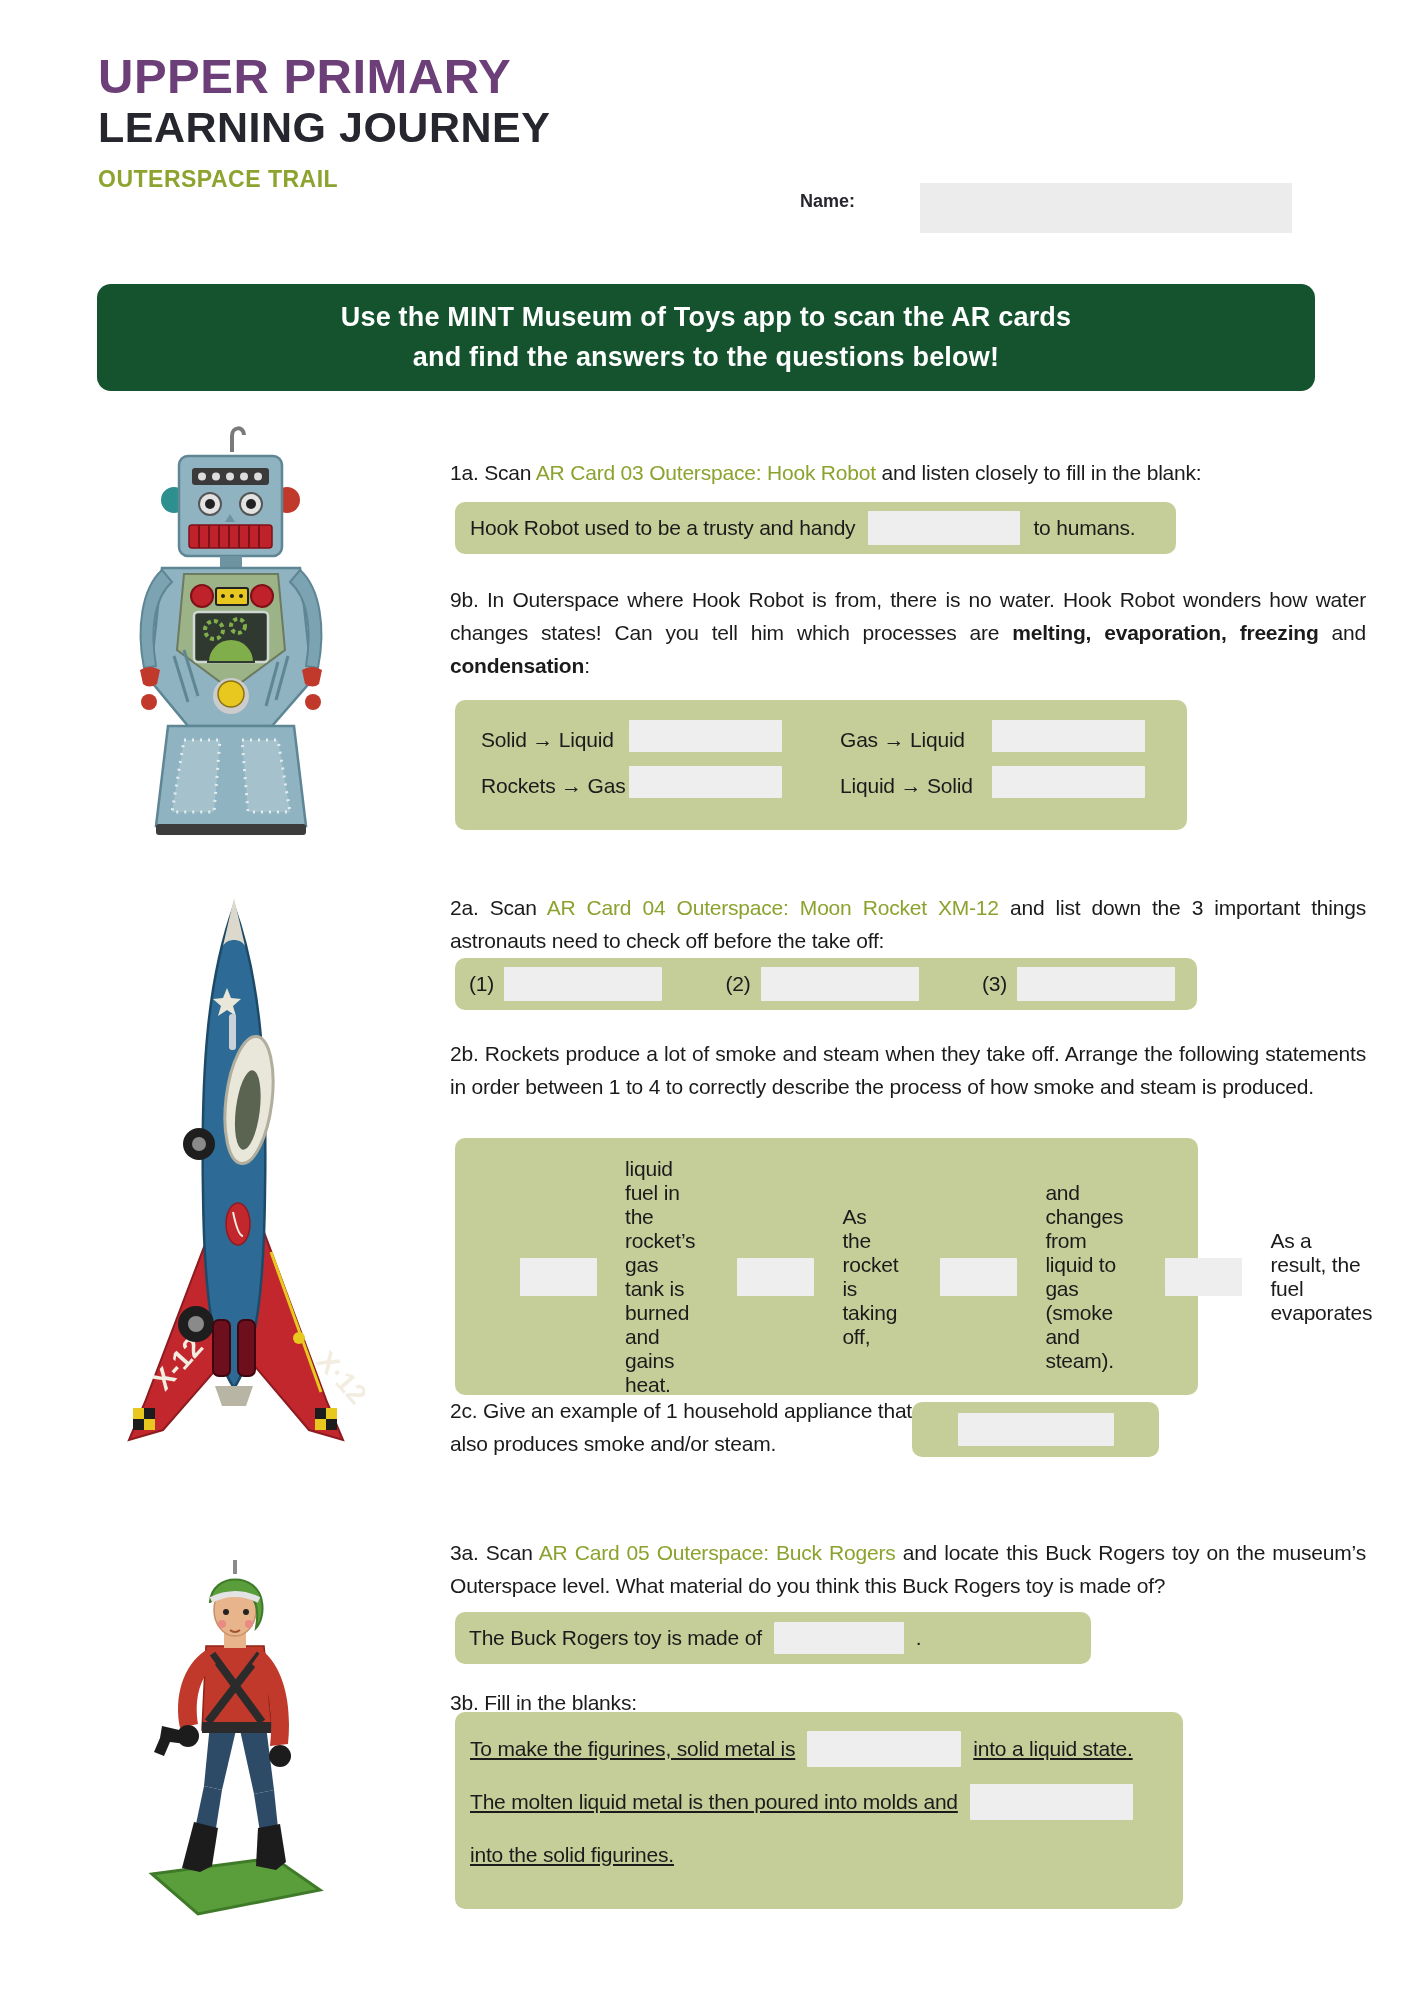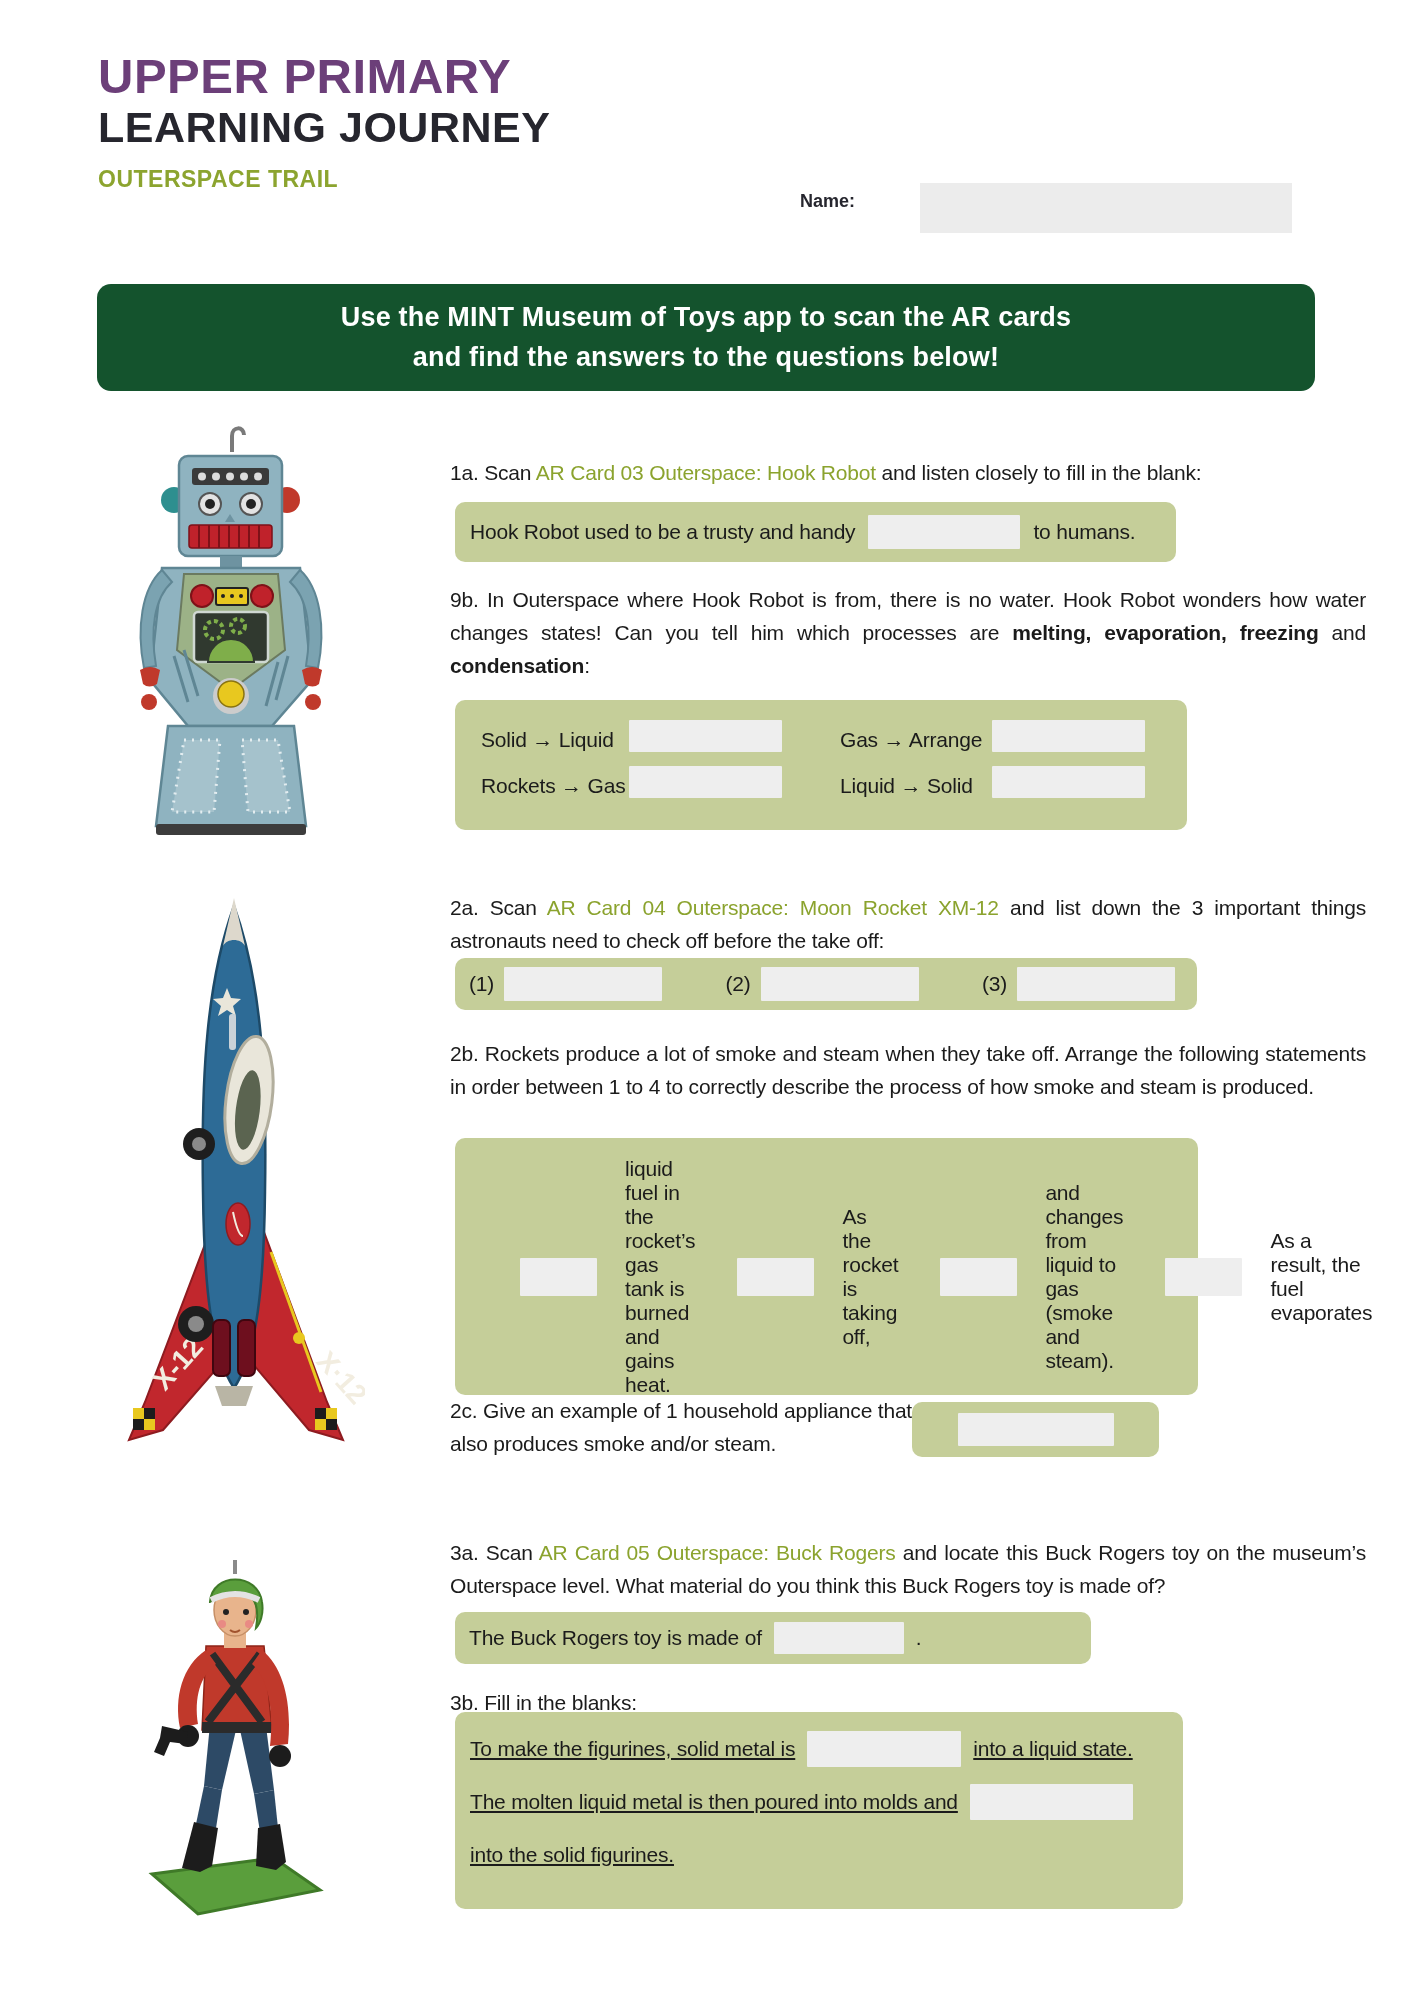--- a/index.html
+++ b/index.html
@@ -125,35 +125,35 @@
 
     <path d="M46 308 L172 308 L184 408 L34 408 Z" fill="#8fb3c0" stroke="#5f8694" stroke-width="2.5"></path>
     <path d="M62 322 L98 322 L92 394 L50 394 Z" fill="#a5c2cc" stroke="#e3edf0" stroke-width="3" stroke-dasharray="2 6"></path>
     <path d="M120 322 L156 322 L168 394 L126 394 Z" fill="#a5c2cc" stroke="#e3edf0" stroke-width="3" stroke-dasharray="2 6"></path>
     <rect x="34" y="406" width="150" height="11" rx="3" fill="#3c3c3c"></rect>
   </svg>
 
   <div class="q-text noj" style="left:450px;top:456px;width:916px;">
     <span>1a. Scan </span><span class="link">AR Card 03 Outerspace: Hook Robot</span><span> and listen closely to fill in the blank:</span>
   </div>
-  <div class="abox box-1a" style="left:455px;top:502px;width:706px;height:60px;">
+  <div class="abox box-1a" style="left:455px;top:502px;width:706px;height:52px;">
     <span>Hook Robot used to be a trusty and handy</span>
     <span class="blank" style="width:152px;height:34px;"></span>
     <span>to humans.</span>
   </div>
 
   <div class="q-text" style="left:450px;top:583px;width:916px;">
     <span>9b. In Outerspace where Hook Robot is from, there is no water. Hook Robot wonders how water changes states! Can you tell him which processes are </span><span class="bold">melting, evaporation, freezing</span><span> and </span><span class="bold">condensation</span><span>:</span>
   </div>
   <div class="abox box-1b" style="left:455px;top:700px;width:706px;height:112px;">
     <div class="pair-row">
       <span class="pair-label">Solid → Liquid</span>
       <span class="blank pair-blank"></span>
       <span class="pair-gap"></span>
-      <span class="pair-label wide">Gas → Arrange</span>
+      <span class="pair-label wide">Gas → Liquid</span>
       <span class="blank pair-blank"></span>
     </div>
     <div class="pair-row">
       <span class="pair-label">Rockets → Gas</span>
       <span class="blank pair-blank"></span>
       <span class="pair-gap"></span>
       <span class="pair-label wide">Liquid → Solid</span>
       <span class="blank pair-blank"></span>
     </div>
   </div>

